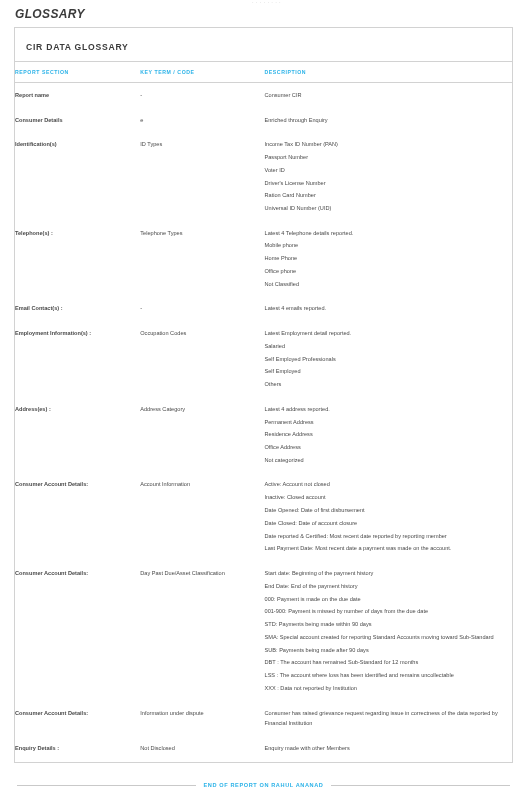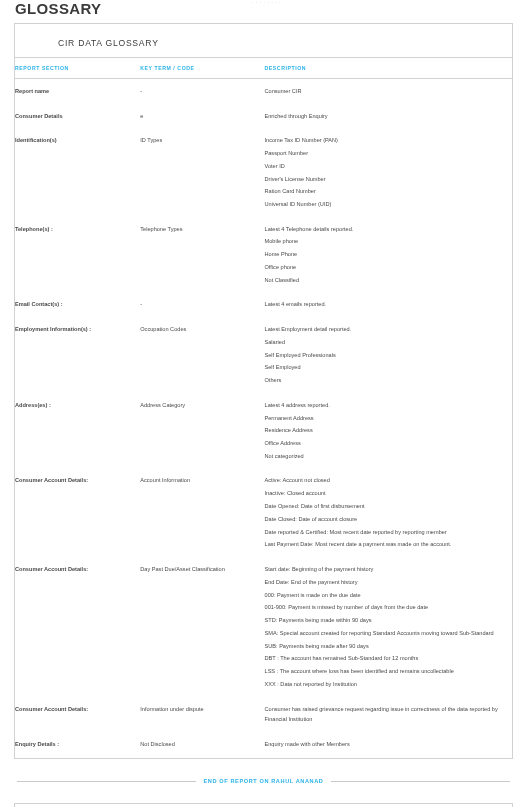--- a/index.html
+++ b/index.html
@@ -37,44 +37,44 @@
     margin-left: 252px;
     font-size: 5px;
     color: #b9b9b9;
     letter-spacing: .4px;
     white-space: nowrap;
     line-height: 5px;
   }
 
   
   .glossary-title {
-    font-size: 15px;
+    font-size: 12px;
     font-weight: bold;
     color: #3b3b3b;
     letter-spacing: .35px;
-    margin: 0 0 6px 0;
+    margin: 7px 0 6px 0;
     padding-left: 1px;
+    font-style: italic;
   }
 
   
   .card {
     border: 1px solid #d2d2d2;
     background: #fff;
     width: 499px;
   }
   .card-head {
     padding: 8px 11px 7px 11px;
     border-bottom: 1px solid #d2d2d2;
   }
   .card-head-text {
     font-size: 8.6px;
-    font-weight: normal;
+    font-weight: bold;
     letter-spacing: .75px;
     color: #3b3b3b;
-    margin-left: 32px;
   }
 
   table.glossary {
     width: 100%;
     border-collapse: collapse;
     table-layout: fixed;
   }
   table.glossary th {
     text-align: left;
     font-size: 5.2px;

